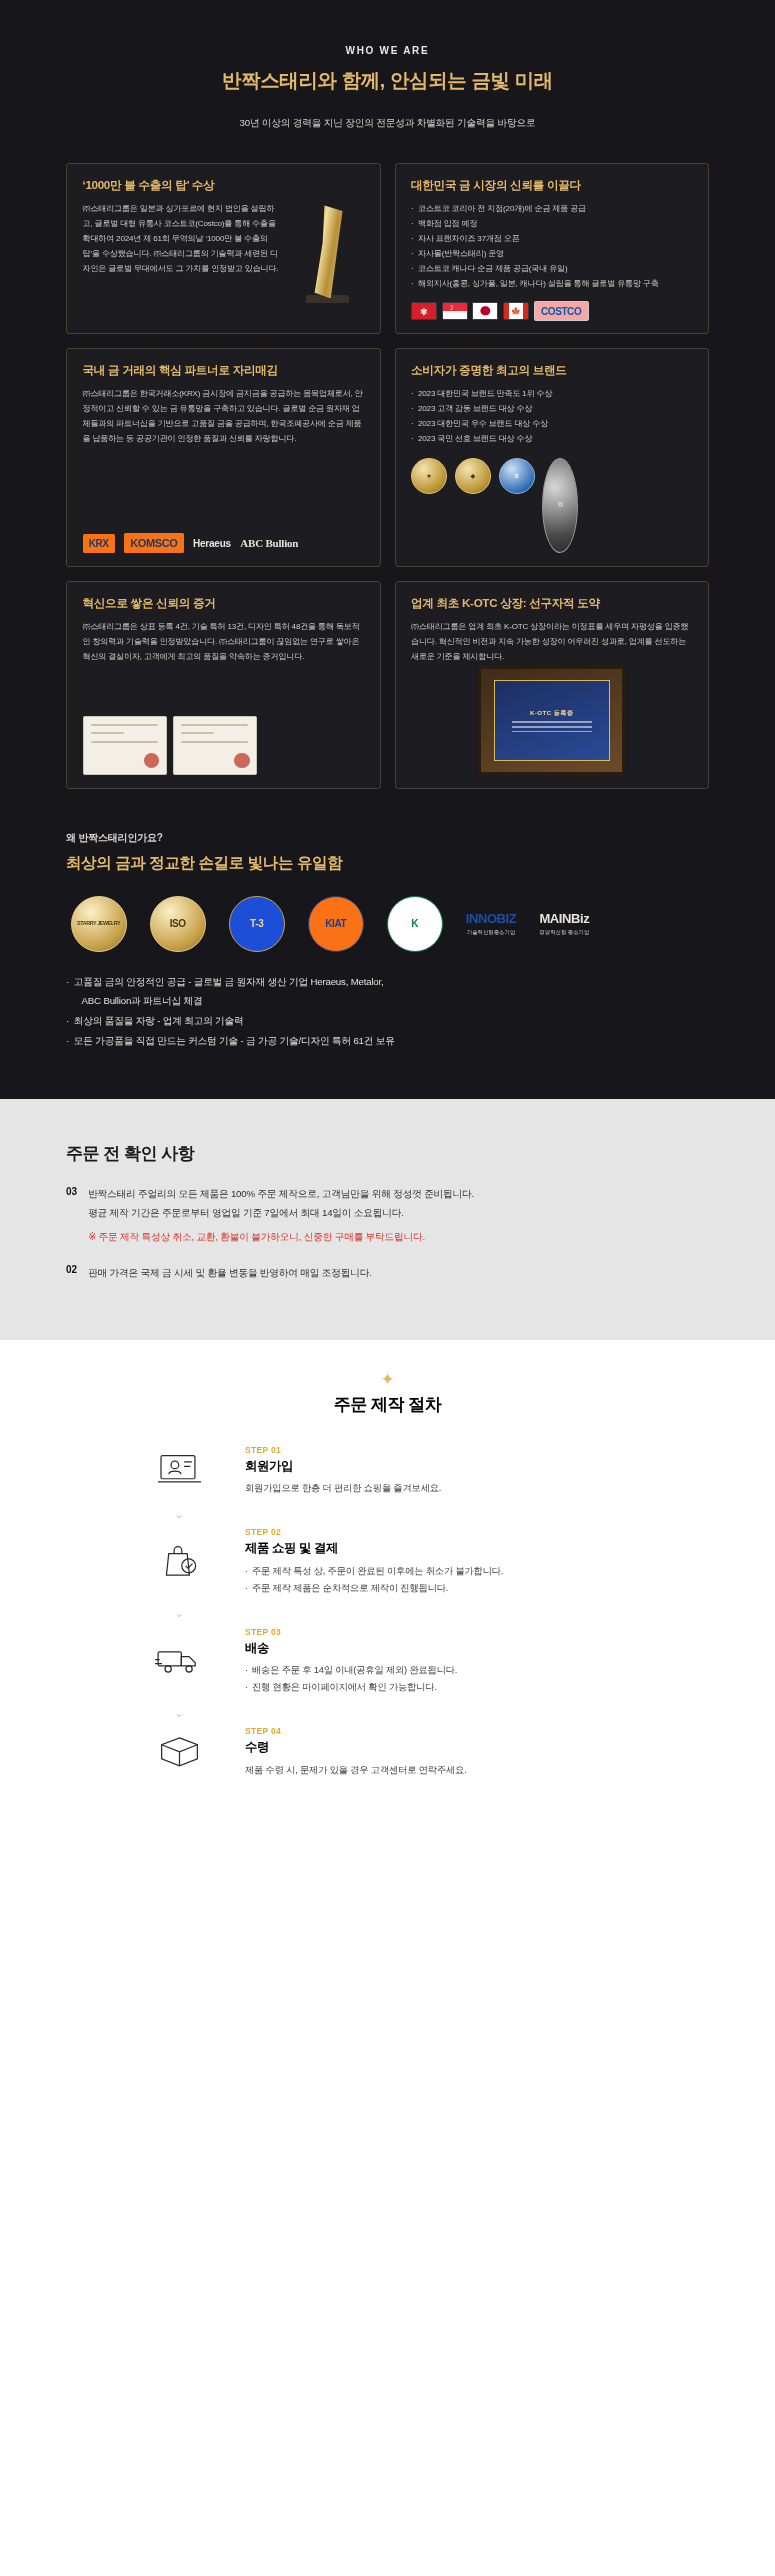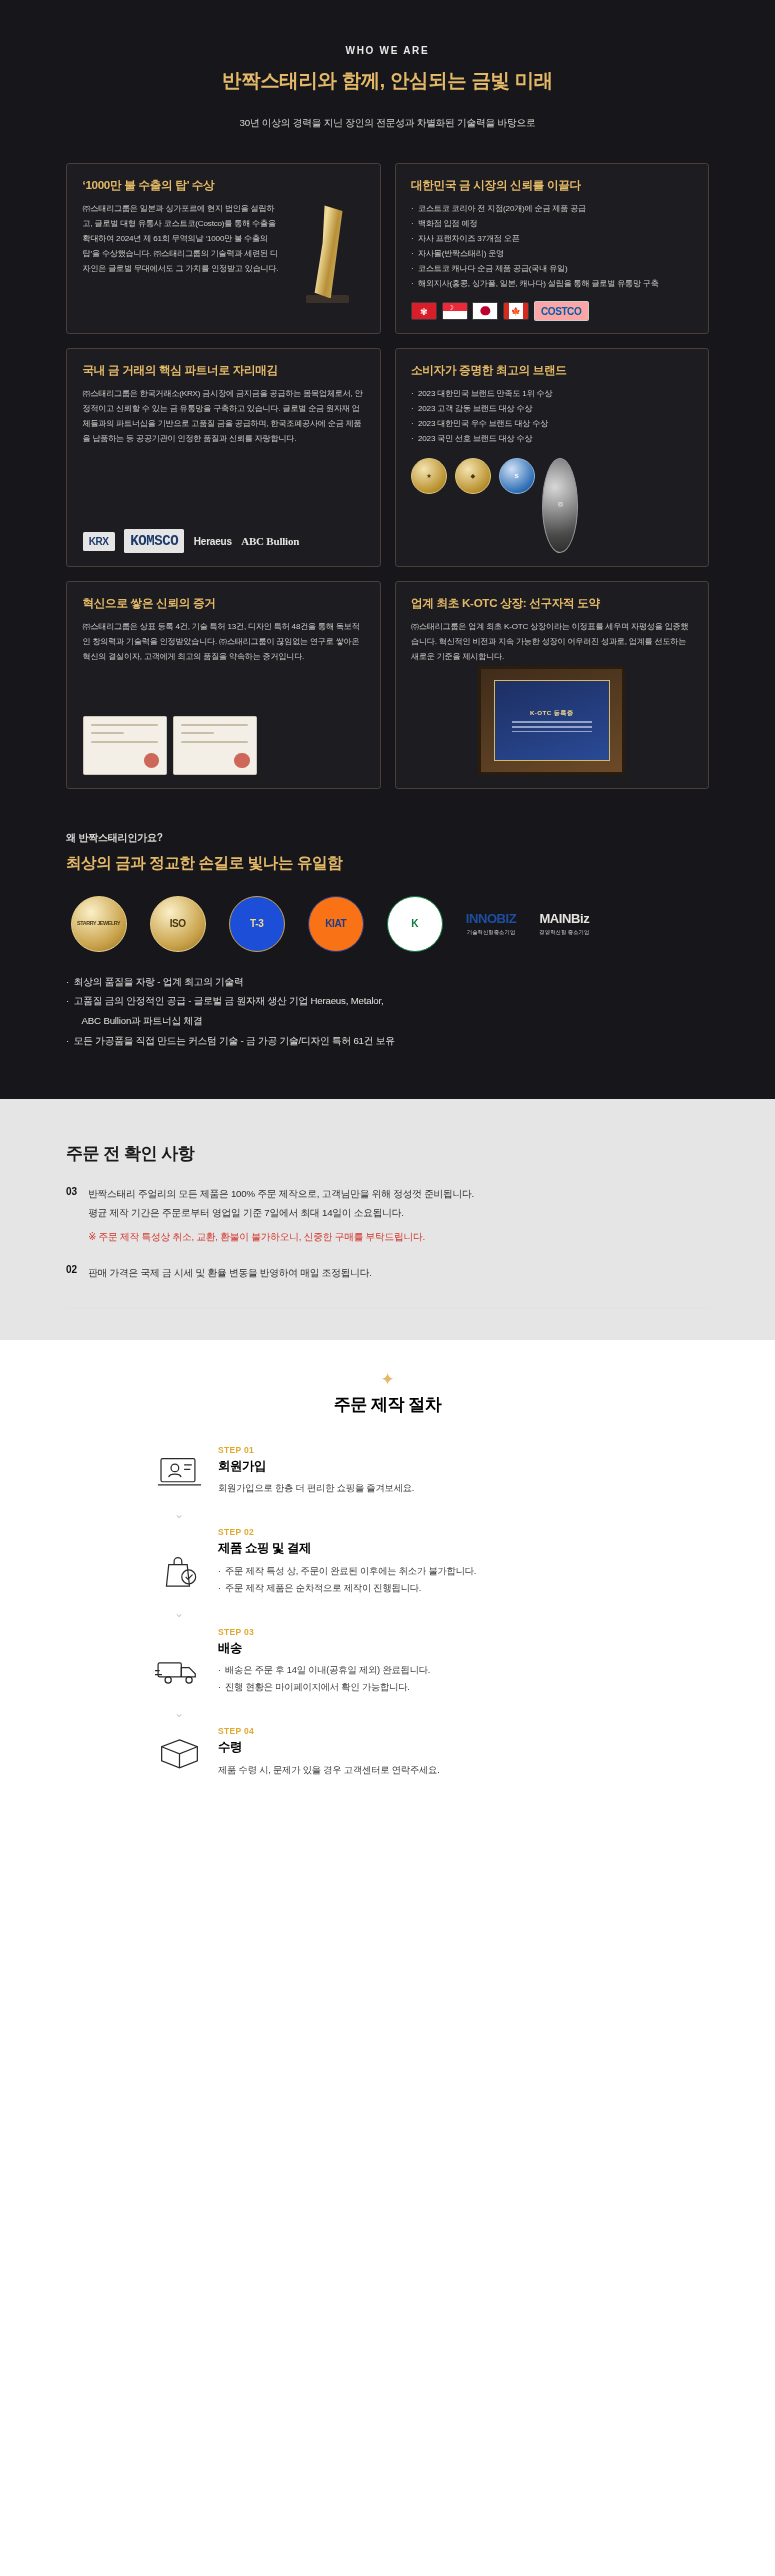--- a/index.html
+++ b/index.html
@@ -112,24 +112,24 @@
   .flag-ca:after{ content:"🍁"; position:absolute; left:50%; top:50%; transform:translate(-50%,-50%); font-size:7.8px;}
   .costco {
     background:#fca5a5; color:#005daa; font-weight:800; font-size:10px;
     padding:3.1px 6.2px; border-radius:1.6px; letter-spacing:-0.4px; border:0.8px solid #ccc;
     font-family:"Liberation Sans",sans-serif;
   }
 
   
   .logo-row { display:flex; align-items:center; gap:9.3px; margin-top:auto; padding-top:11px; flex-wrap:wrap;}
   .logo-chip {
-    background:#e5e5e5; color:#1b3a6b; font-weight:800; font-size:10px;
+    background:#f97316; color:#1b3a6b; font-weight:800; font-size:10px;
     padding:3.9px 6.2px; border-radius:1.6px; letter-spacing:-0.4px;
   }
-  .logo-chip.sm { font-size:14px;font-family:Liberation Mono, monospace; }
+  .logo-chip.sm { font-size:11px; }
   .logo-plain { color:#e6e4e0; font-size:10px; font-weight:600; letter-spacing:-0.2px;}
   .logo-plain.serif { font-family:"Liberation Serif", serif; font-size:11px;}
 
   
   .medals { display:flex; gap:7.8px; margin-top:auto; padding-top:11px; }
   .medal {
     width:36px;height:36px;border-radius:50%;
     background: radial-gradient(circle at 35% 30%, #f4e4b0, #b9912f 70%, #8a6a1e 100%);
     border:1.6px solid #e0c779;
     display:flex;align-items:center;justify-content:center;
@@ -193,21 +193,21 @@
   .note-body { font-size:9.7px; line-height:1.95; color:#2e2e2e; letter-spacing:-0.2px;}
   .note-warn { color:#d4352c; font-size:9.7px; margin-top:4.7px; }
 
   .divider { width:643px; height:0.8px; background:#e2e2e2; margin:26px auto 0 auto; }
 
   
   .process { background:#fff; padding:31px 0 47px 0; }
   .proc-star { text-align:center; color:#e3b968; font-size:17px; line-height:1; margin-bottom:4.7px;}
   .proc-title { text-align:center; font-size:17px; font-weight:700; margin-bottom:26px; letter-spacing:-0.5px;}
   .steps { width:481px; margin:0 auto; }
-  .step { display:flex; gap:7px; align-items:flex-end; margin-bottom:7.8px; }
+  .step { display:flex; gap:34px; align-items:center; margin-bottom:7.8px; }
   .step-icon {
     width:64px; min-width:64px; height:51px;
     display:flex; align-items:center; justify-content:center;
     color:#2b2b2b;
   }
   .step-main { padding-top:3.1px; }
   .step-label { color:#e0a92e; font-size:8.5px; font-weight:800; letter-spacing:0.3px; margin-bottom:3.1px;}
   .step-name { font-size:12.4px; font-weight:700; margin-bottom:5.4px; letter-spacing:-0.4px;}
   .step-desc { font-size:9.3px; line-height:1.85; color:#3a3a3a; letter-spacing:-0.2px;}
   .step-desc li { list-style:none; position:relative; padding-left:7px;}
@@ -363,25 +363,25 @@
           <span class="badge-text innobiz" style="font-size:13px;">INNOBIZ</span>
           <span class="sub" style="display:block;font-size:5.4px;color:#cfcdc9;margin-top:2.3px;">기술혁신형중소기업</span>
         </div>
         <div style="text-align:center;">
           <span class="badge-text mainbiz" style="font-size:13px;color:#e6e4e0;">MAINBiz</span>
           <span class="sub" style="display:block;font-size:5.4px;color:#cfcdc9;margin-top:2.3px;">경영혁신형 중소기업</span>
         </div>
       </div>
 
       <ul class="why-list">
-        <li>최상의 품질을 자랑 - 업계 최고의 기술력</li>
         <li>
           <span>고품질 금의 안정적인 공급 - 글로벌 금 원자재 생산 기업 Heraeus, Metalor,</span>
           <span class="indent">ABC Bullion과 파트너십 체결</span>
         </li>
+        <li>최상의 품질을 자랑 - 업계 최고의 기술력</li>
         <li>모든 가공품을 직접 만드는 커스텀 기술 - 금 가공 기술/디자인 특허 61건 보유</li>
       </ul>
     </div>
   </section>
 
   <section class="light">
     <div class="light-inner">
       <h2 class="sec-title">주문 전 확인 사항</h2>
 
       <div class="note-row">

